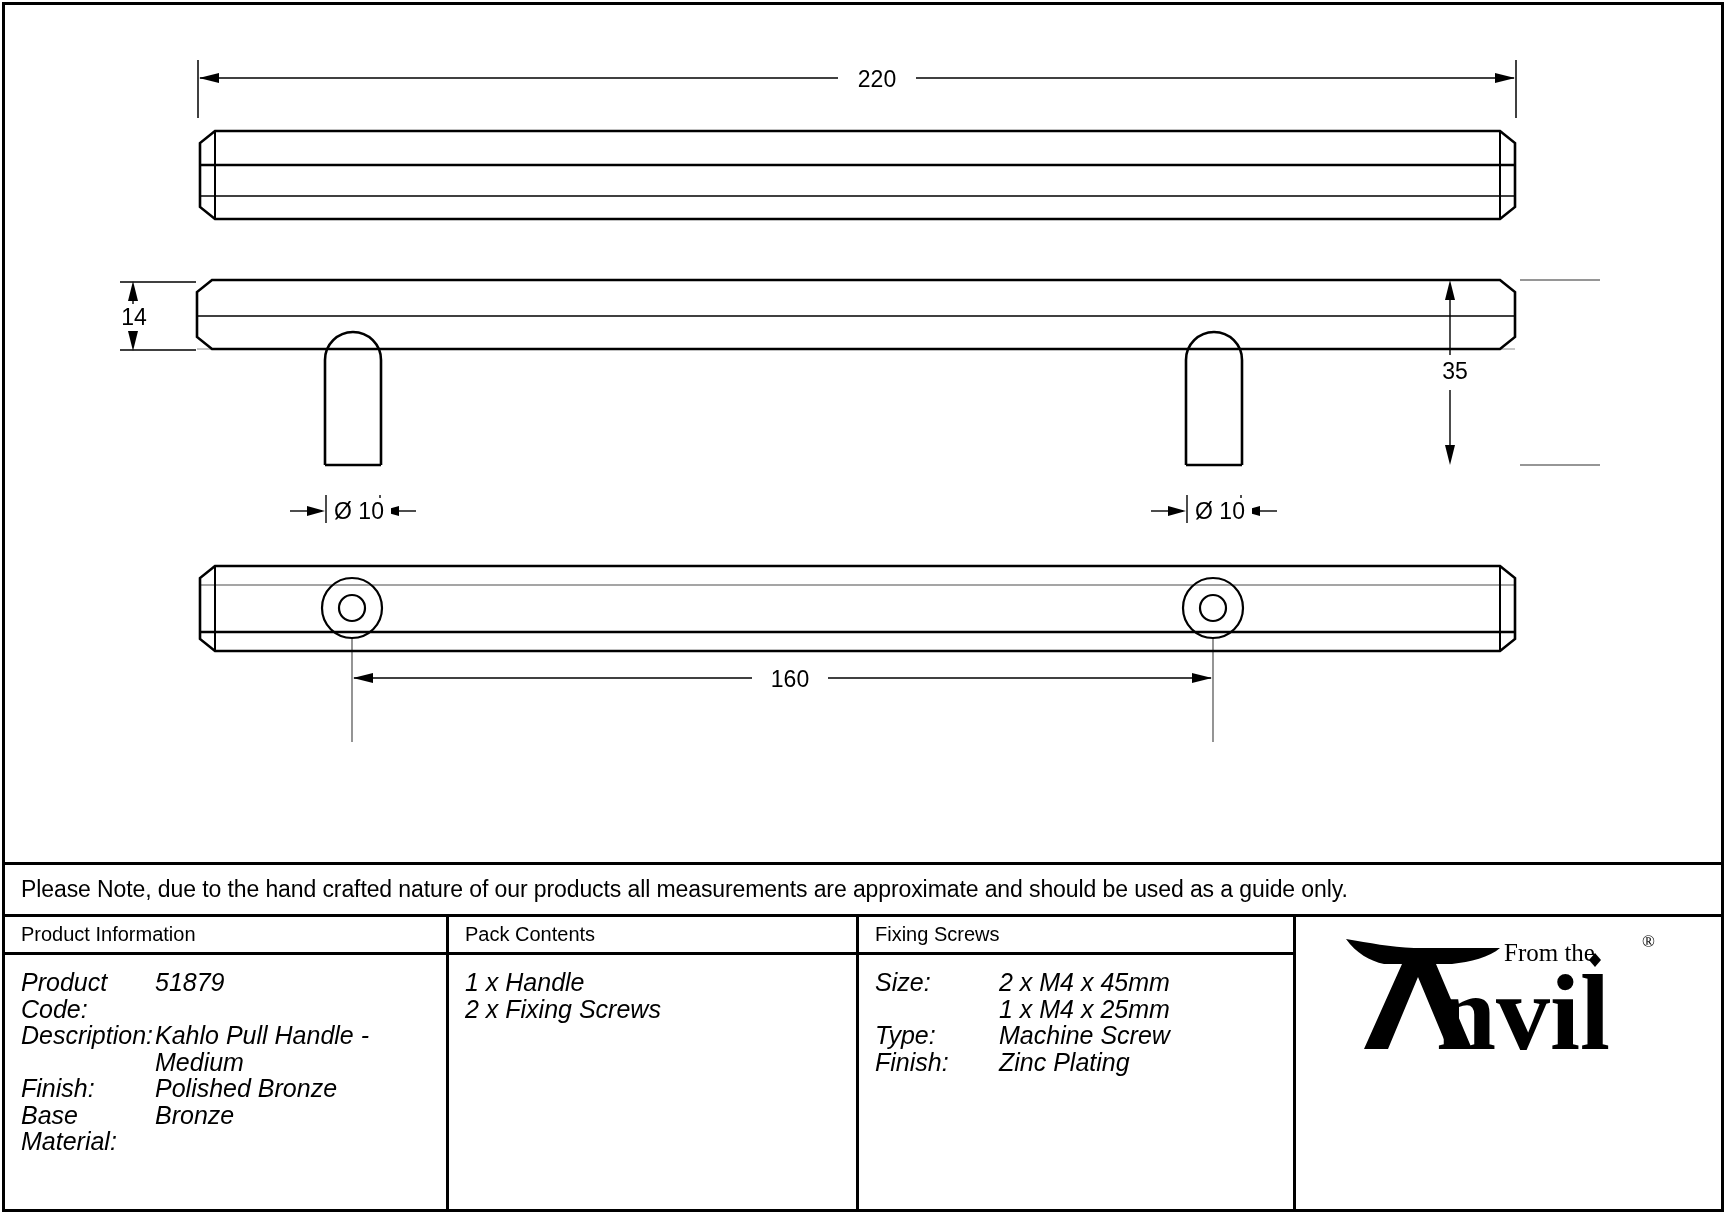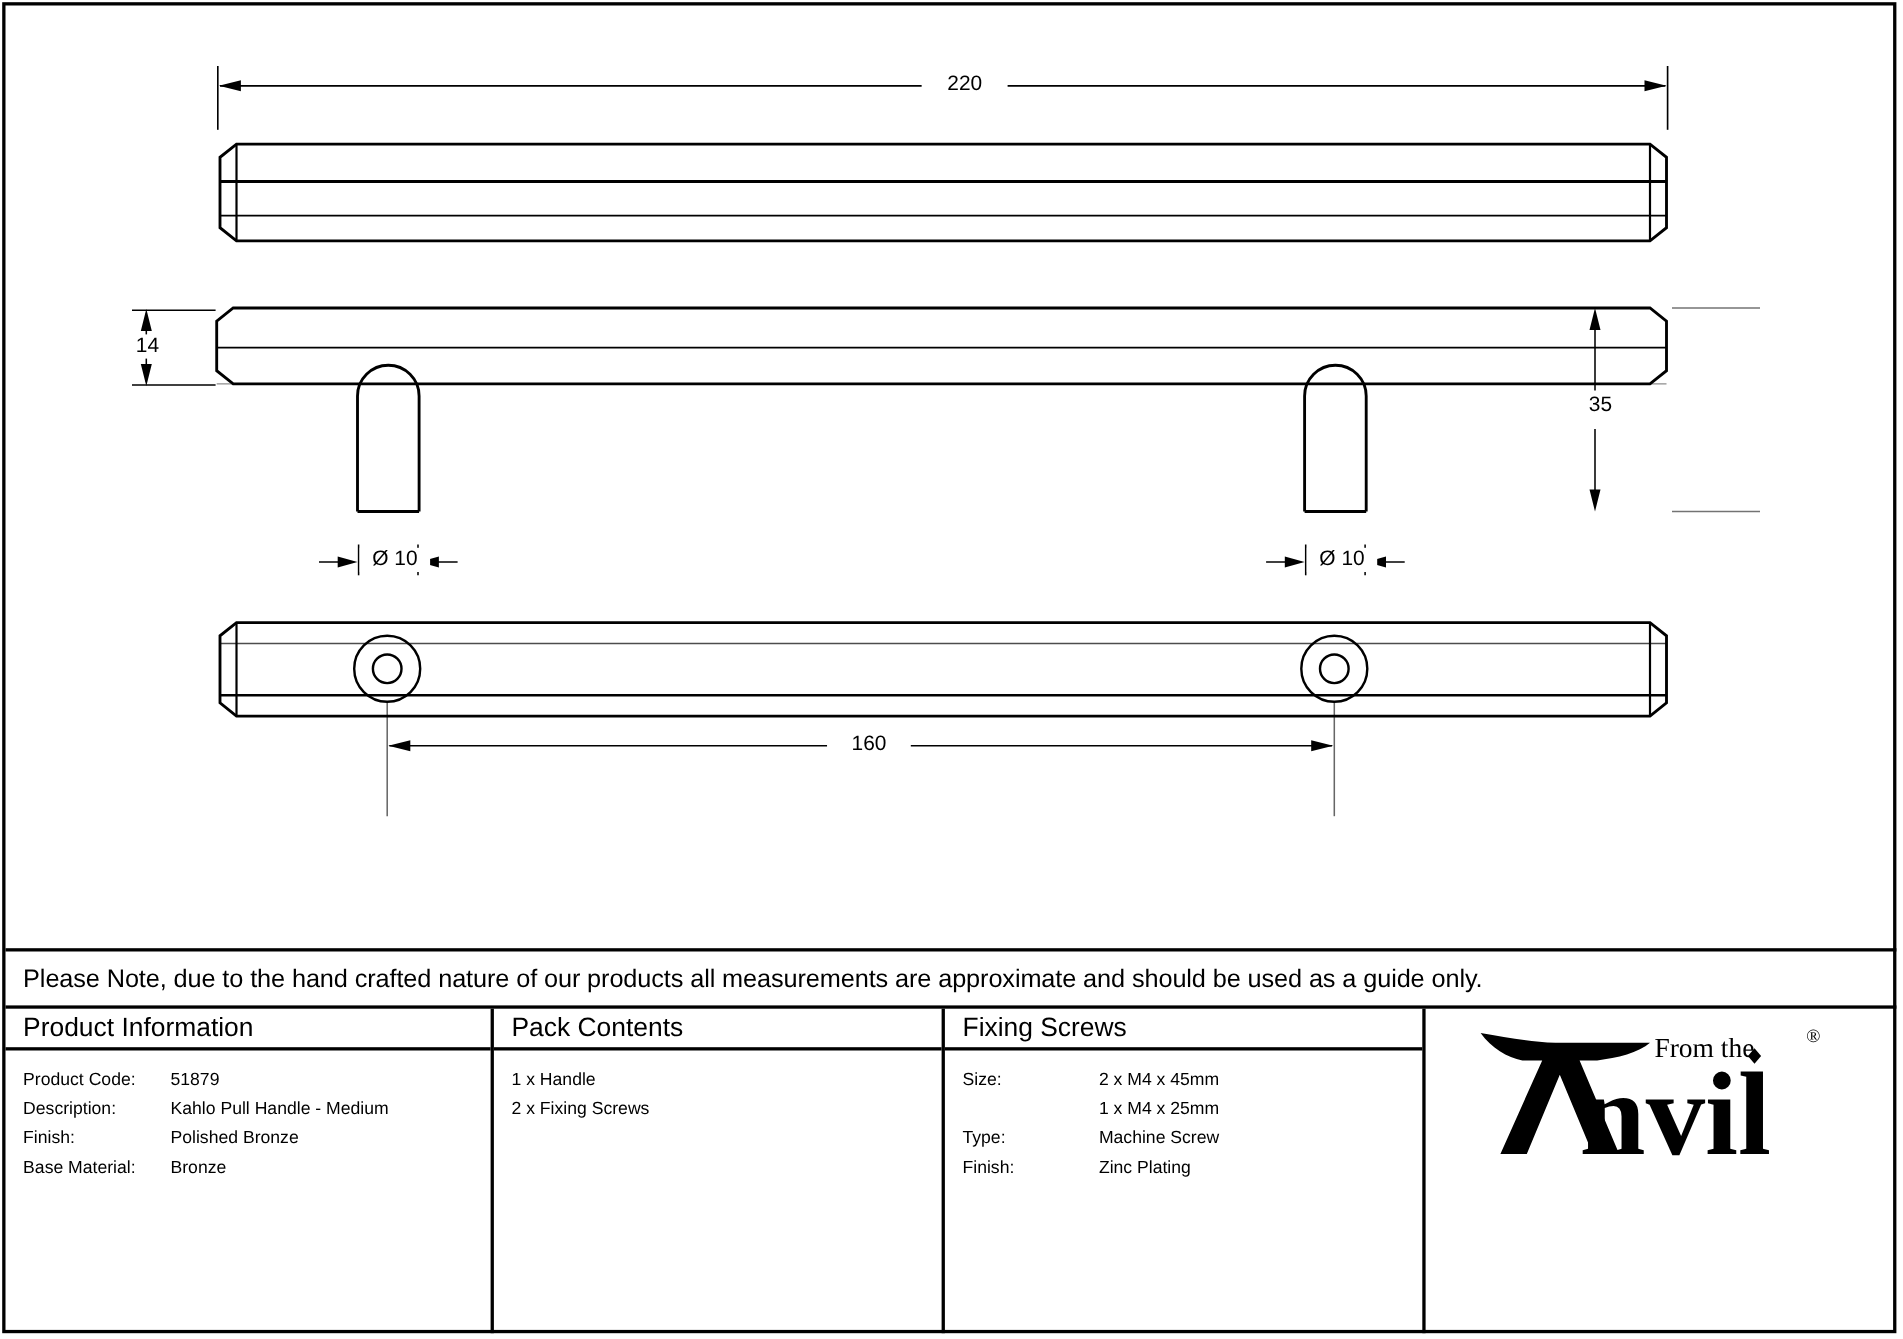--- a/index.html
+++ b/index.html
@@ -57,43 +57,44 @@
   .col-prod{width:444px;border-right:3px solid #000;}
   .col-pack{width:410px;border-right:3px solid #000;}
   .col-fix{width:437px;border-right:3px solid #000;}
   .col-logo{flex:1 1 auto;}
   .col-head{
     height:38px;
     box-sizing:border-box;
     border-bottom:3px solid #000;
     display:flex;align-items:center;
     padding-left:16px;
-    font-size:24px;
+    font-size:20px;
   }
   .col-body{
     padding:14px 0 0 16px;
-    font-size:16px;
+    font-size:25px;
     line-height:26.5px;
+    font-style:italic;
   }
   .kv{display:flex;}
   .kv .k{width:134px;flex:0 0 134px;}
   .kv .v{flex:1 1 auto;}
   .kv-fix .k{width:124px;flex:0 0 124px;}
   .plain-line{}
   
   .logo-wrap{
     position:absolute;
     left:0;top:0;right:0;bottom:0;
     display:flex;align-items:flex-start;justify-content:center;
   }
   .logo-svg{display:block;}
   
   .dimtxt{
     position:absolute;
-    font-size:19px;
+    font-size:23px;
     font-family:"Liberation Sans", sans-serif;
     color:#000;
     background:#fff;
     padding:0 5px;
     white-space:nowrap;
     text-align:center;
   }
 </style>
 </head>
 <body>

